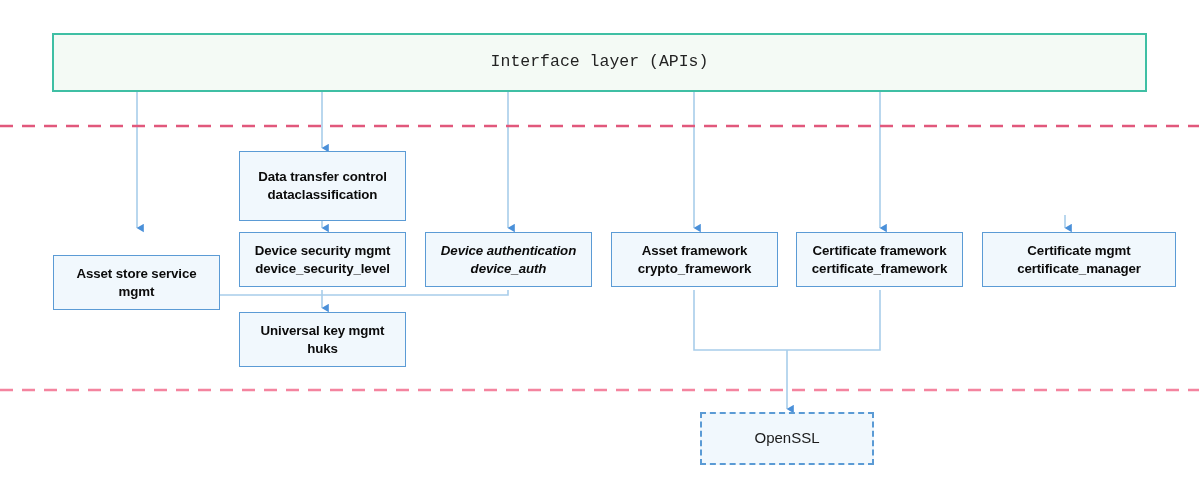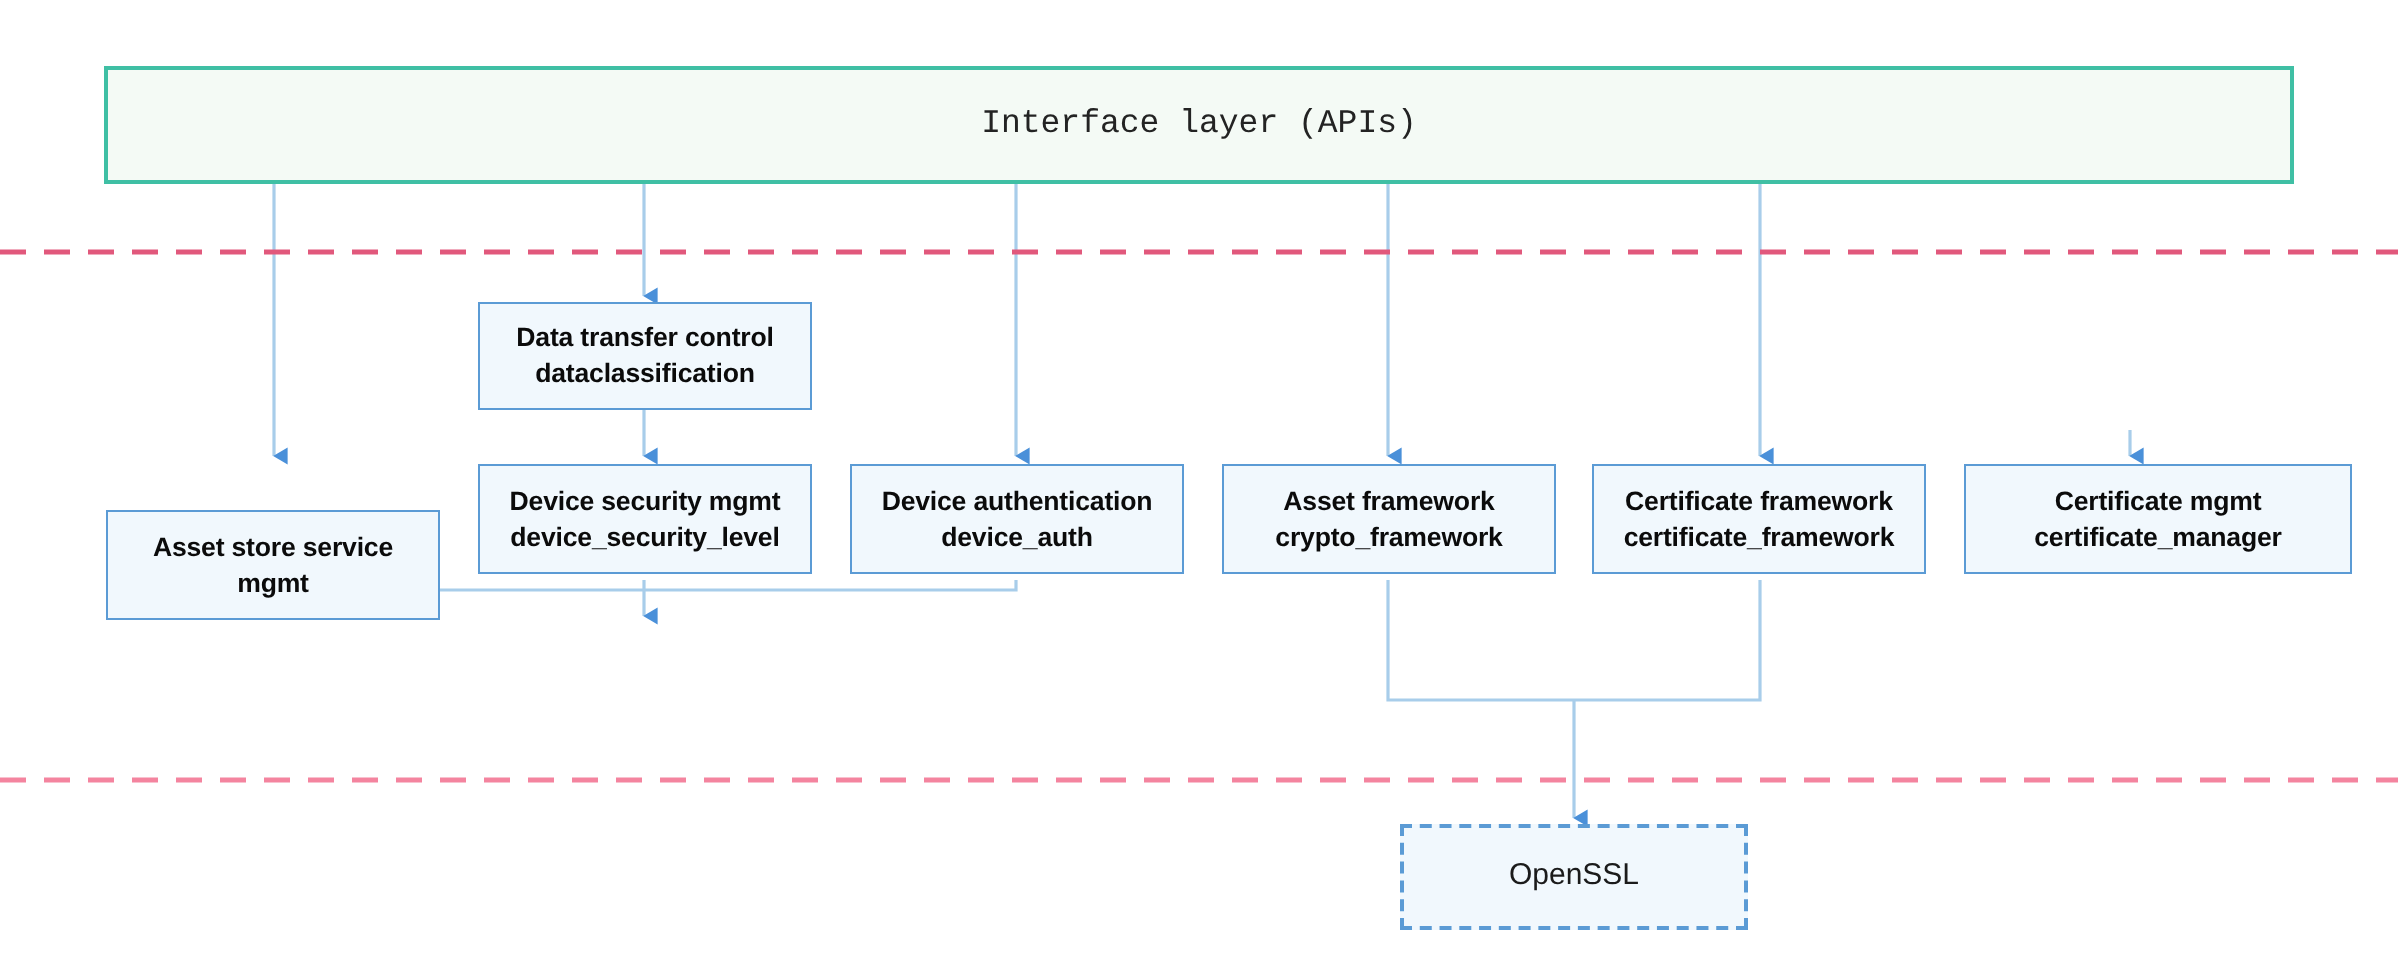--- a/index.html
+++ b/index.html
@@ -113,42 +113,42 @@
     </g>
 
     <line x1="0" y1="126" x2="1199" y2="126" stroke="#e1587c" stroke-width="2.4" stroke-dasharray="13 9"></line>
     <line x1="0" y1="390" x2="1199" y2="390" stroke="#f4849f" stroke-width="2.4" stroke-dasharray="13 9"></line>
   </svg>
 
   <div class="node layer-banner" style="left:52px; top:33px; width:1095px; height:59px;font-family:Liberation Mono, monospace;">
     <span class="lines">Interface layer (APIs)</span>
   </div>
 
-  <div class="node module" style="left:239px; top:151px; width:167px; height:54px;">
+  <div class="node module" style="left:239px; top:151px; width:167px; height:70px;">
     <span class="lines">
       <span class="l1">Data transfer control</span>
       <span class="l2">dataclassification</span>
     </span>
   </div>
 
   <div class="node module" style="left:53px; top:232px; width:167px; height:55px;margin-top:23px;">
     <span class="lines">
       <span class="l1">Asset store service</span>
       <span class="l2">mgmt</span>
     </span>
   </div>
 
   <div class="node module" style="left:239px; top:232px; width:167px; height:55px;">
     <span class="lines">
       <span class="l1">Device security mgmt</span>
       <span class="l2">device_security_level</span>
     </span>
   </div>
 
-  <div class="node module" style="left:425px; top:232px; width:167px; height:55px;">
+  <div class="node module" style="left:425px; top:232px; width:167px; height:55px;font-style:italic;">
     <span class="lines">
       <span class="l1">Device authentication</span>
       <span class="l2">device_auth</span>
     </span>
   </div>
 
   <div class="node module" style="left:611px; top:232px; width:167px; height:55px;">
     <span class="lines">
       <span class="l1">Asset framework</span>
       <span class="l2">crypto_framework</span>
@@ -162,18 +162,24 @@
     </span>
   </div>
 
   <div class="node module" style="left:982px; top:232px; width:194px; height:55px;">
     <span class="lines">
       <span class="l1">Certificate mgmt</span>
       <span class="l2">certificate_manager</span>
     </span>
   </div>
 
+  <div class="node module" style="left:239px; top:312px; width:167px; height:55px;">
+    <span class="lines">
+      <span class="l1">Universal key mgmt</span>
+      <span class="l2">huks</span>
+    </span>
+  </div>
 
   <div class="node external" style="left:700px; top:412px; width:174px; height:53px;">
     <span class="lines">OpenSSL</span>
   </div>
 
 </div>
 
 </body></html>

